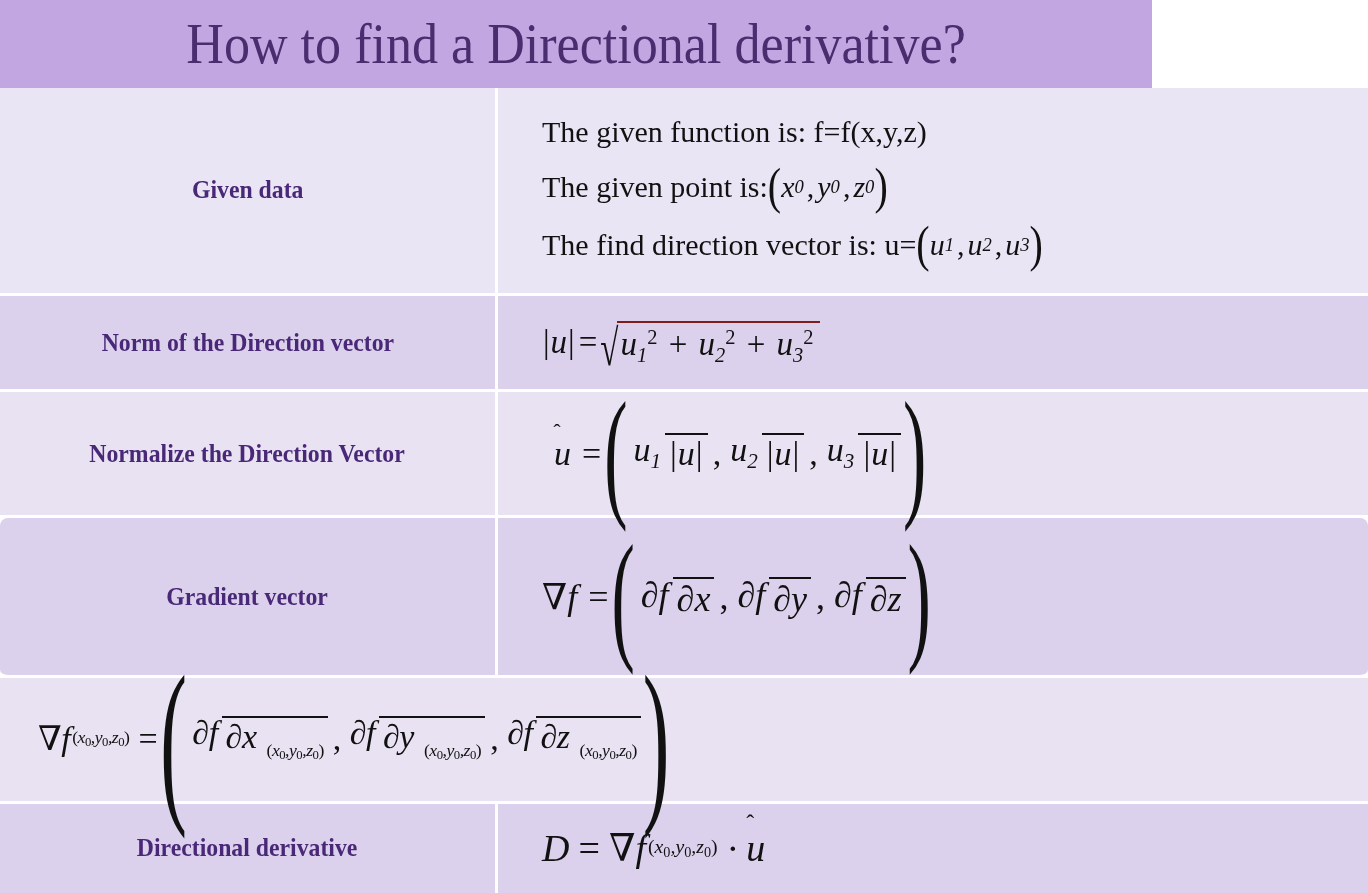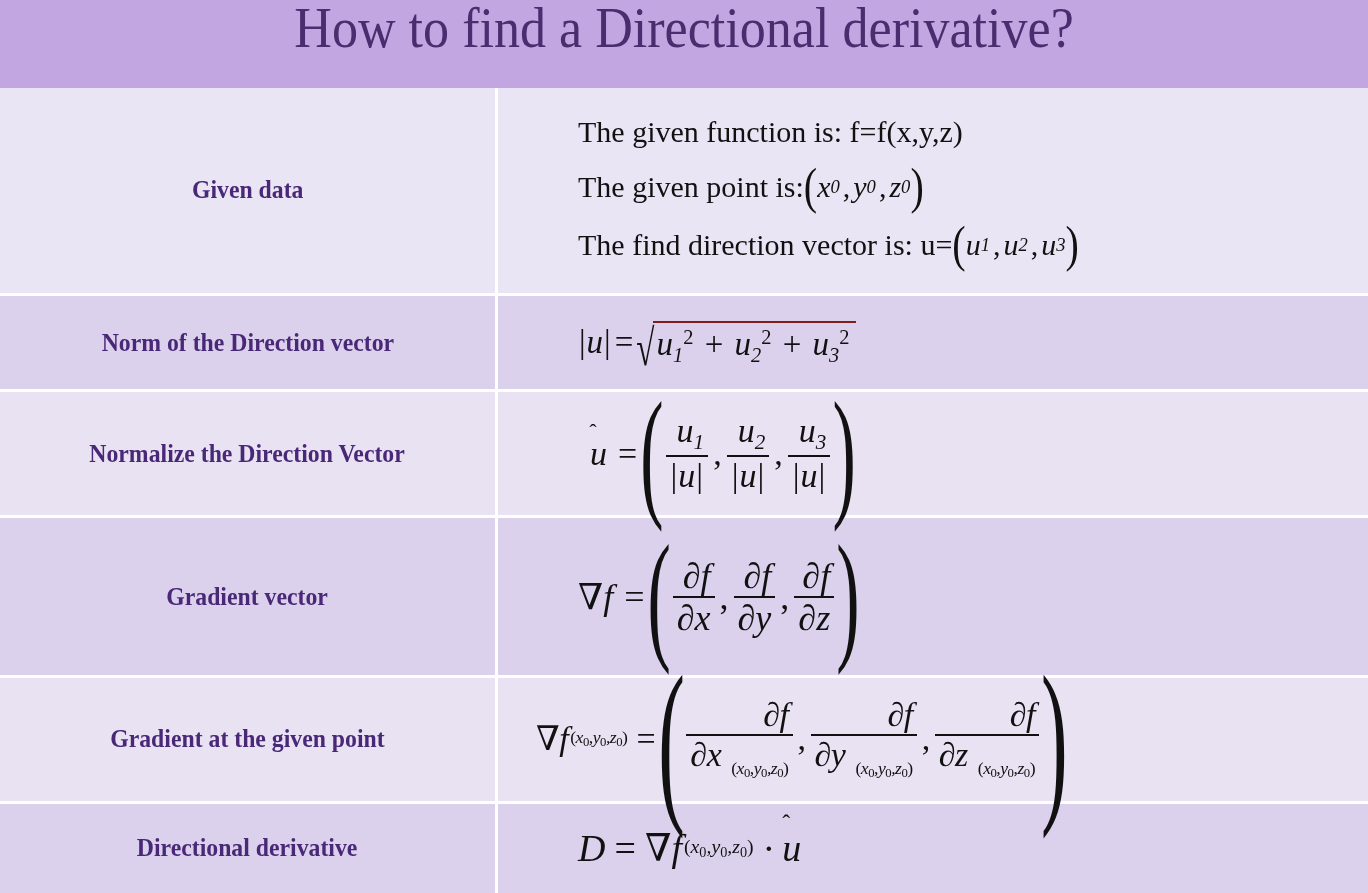--- a/index.html
+++ b/index.html
@@ -9,24 +9,25 @@
   }
   body {
     width: 1368px;
     height: 893px;
     overflow: hidden;
     font-family: "Liberation Serif", "DejaVu Serif", serif;
   }
 
   
   .title-banner {
-    width: 1368px;
+    width: 1152px;
     height: 88px;
     background: #c2a6e2;
     display: flex;
+    align-items: center;
     justify-content: center;
     box-sizing: border-box;
   }
   .title-text {
     font-family: "Liberation Serif", "DejaVu Serif", serif;
     font-size: 56px;
     line-height: 1;
     color: #4a2d6e;
     letter-spacing: 0px;
     transform: scaleX(0.93);
@@ -58,42 +59,42 @@
     align-items: center;
     justify-content: center;
     text-align: center;
     padding: 0 8px;
   }
   .cell-formula {
     flex: 1 1 auto;
     box-sizing: border-box;
     display: flex;
     align-items: center;
-    padding-left: 80px;
+    padding-left: 44px;
   }
 
   .label-text {
     font-family: "Liberation Serif", "DejaVu Serif", serif;
     font-weight: bold;
     font-size: 25px;
     color: #4a2878;
     transform: scaleX(0.95);
     white-space: nowrap;
   }
 
   
   .tint-light  { background: #eae5f4; }
   .tint-light2 { background: #e8e2f2; }
   .tint-dark   { background: #dbd1ec; }
 
   
   .r1 { height: 216px; }
   .r2 { height: 100px; }
   .r3 { height: 131px; gap: 12px; }
-  .r4 { height: 166px; }
+  .r4 { height: 166px; border-radius: 8px; }
   .r5 { height: 130px; }
   .r6 { height: 93px; }
 
   
   .math {
     font-family: "Liberation Serif", "DejaVu Serif", serif;
     color: #111111;
     line-height: 1;
     white-space: nowrap;
     display: inline-flex;
@@ -136,22 +137,22 @@
     font-family: "Liberation Serif", "DejaVu Serif", serif;
     line-height: 1;
   }
   .paren-sm   { font-size: 40px; transform: scaleY(1.25); }
   .paren-lg   { font-size: 70px; transform: scaleY(2.05); }
   .paren-xl   { font-size: 80px; transform: scaleY(2.25); }
 
   
   .frac {
     display: inline-flex;
-    flex-direction: column;
-    align-items: flex-end;
+    flex-direction: row;
+    align-items: flex-start;
     justify-content: center;
     vertical-align: middle;
     margin: 0 2px;
   }
   .frac .num { padding: 0 4px 2px 4px; }
   .frac .den {
     border-top: 2px solid #111;
     padding: 2px 4px 0 4px;
   }
 
@@ -318,23 +319,20 @@
         <span class="frac">
           <span class="num"><span class="mi">∂</span><span class="mi">f</span></span>
           <span class="den"><span class="mi">∂</span><span class="mi">z</span></span>
         </span>
         <span class="paren paren-lg">)</span>
       </span>
     </div>
   </div>
 
   <div class="row r5 tint-light2">
-    <div class="cell-label">
-      <span class="label-text">Gradient at the given point</span>
-    </div>
     <div class="cell-formula" style="padding-left:38px">
       <span class="math tight" style="font-size:34px">
         <span class="mn">∇</span>
           <span class="mi">f</span>
         <span class="at-point">
           <span class="paren" style="font-size:1.0em">(</span><span class="p">x</span><span class="pz">0</span>,<span class="p">y</span><span class="pz">0</span>,<span class="p">z</span><span class="pz">0</span><span class="paren" style="font-size:1.0em">)</span>
         </span>
         <span class="mo" style="margin-left:6px">=</span>
         <span class="paren paren-xl">(</span>
         <span class="frac">

